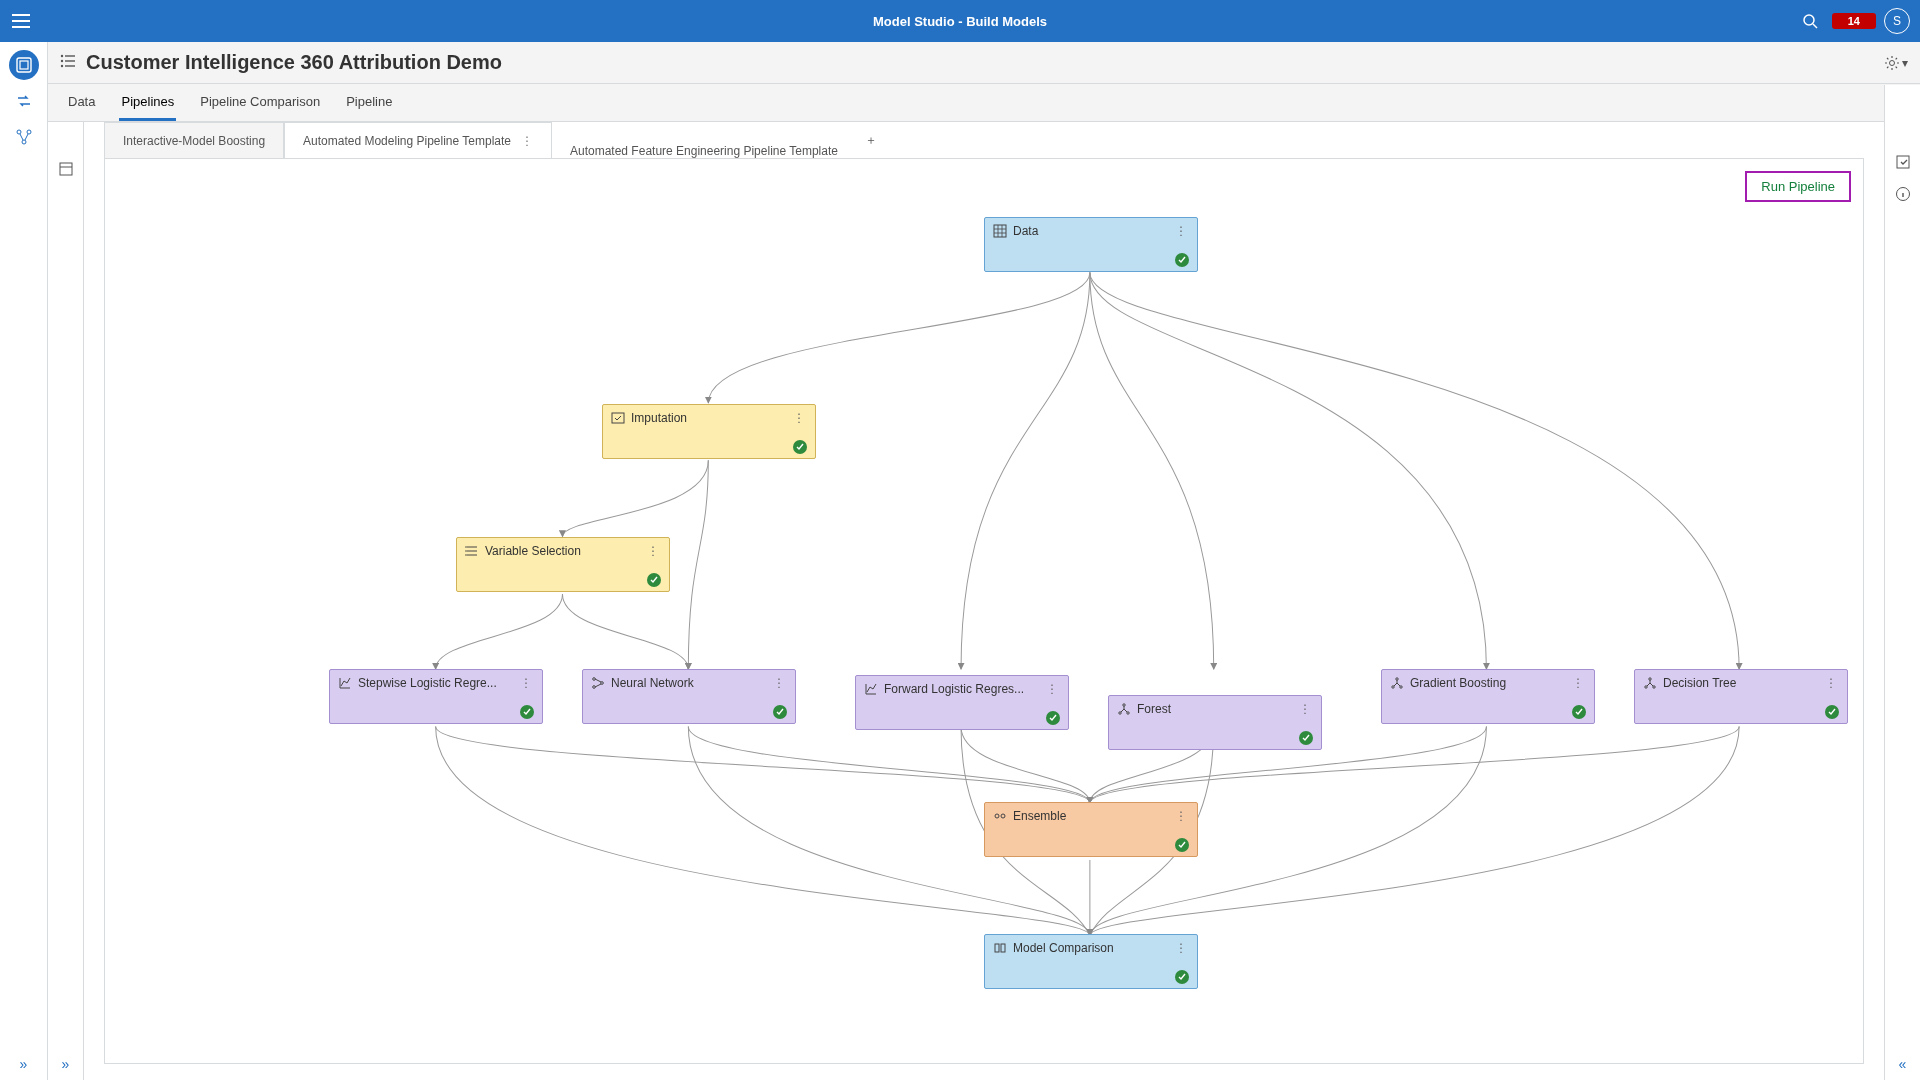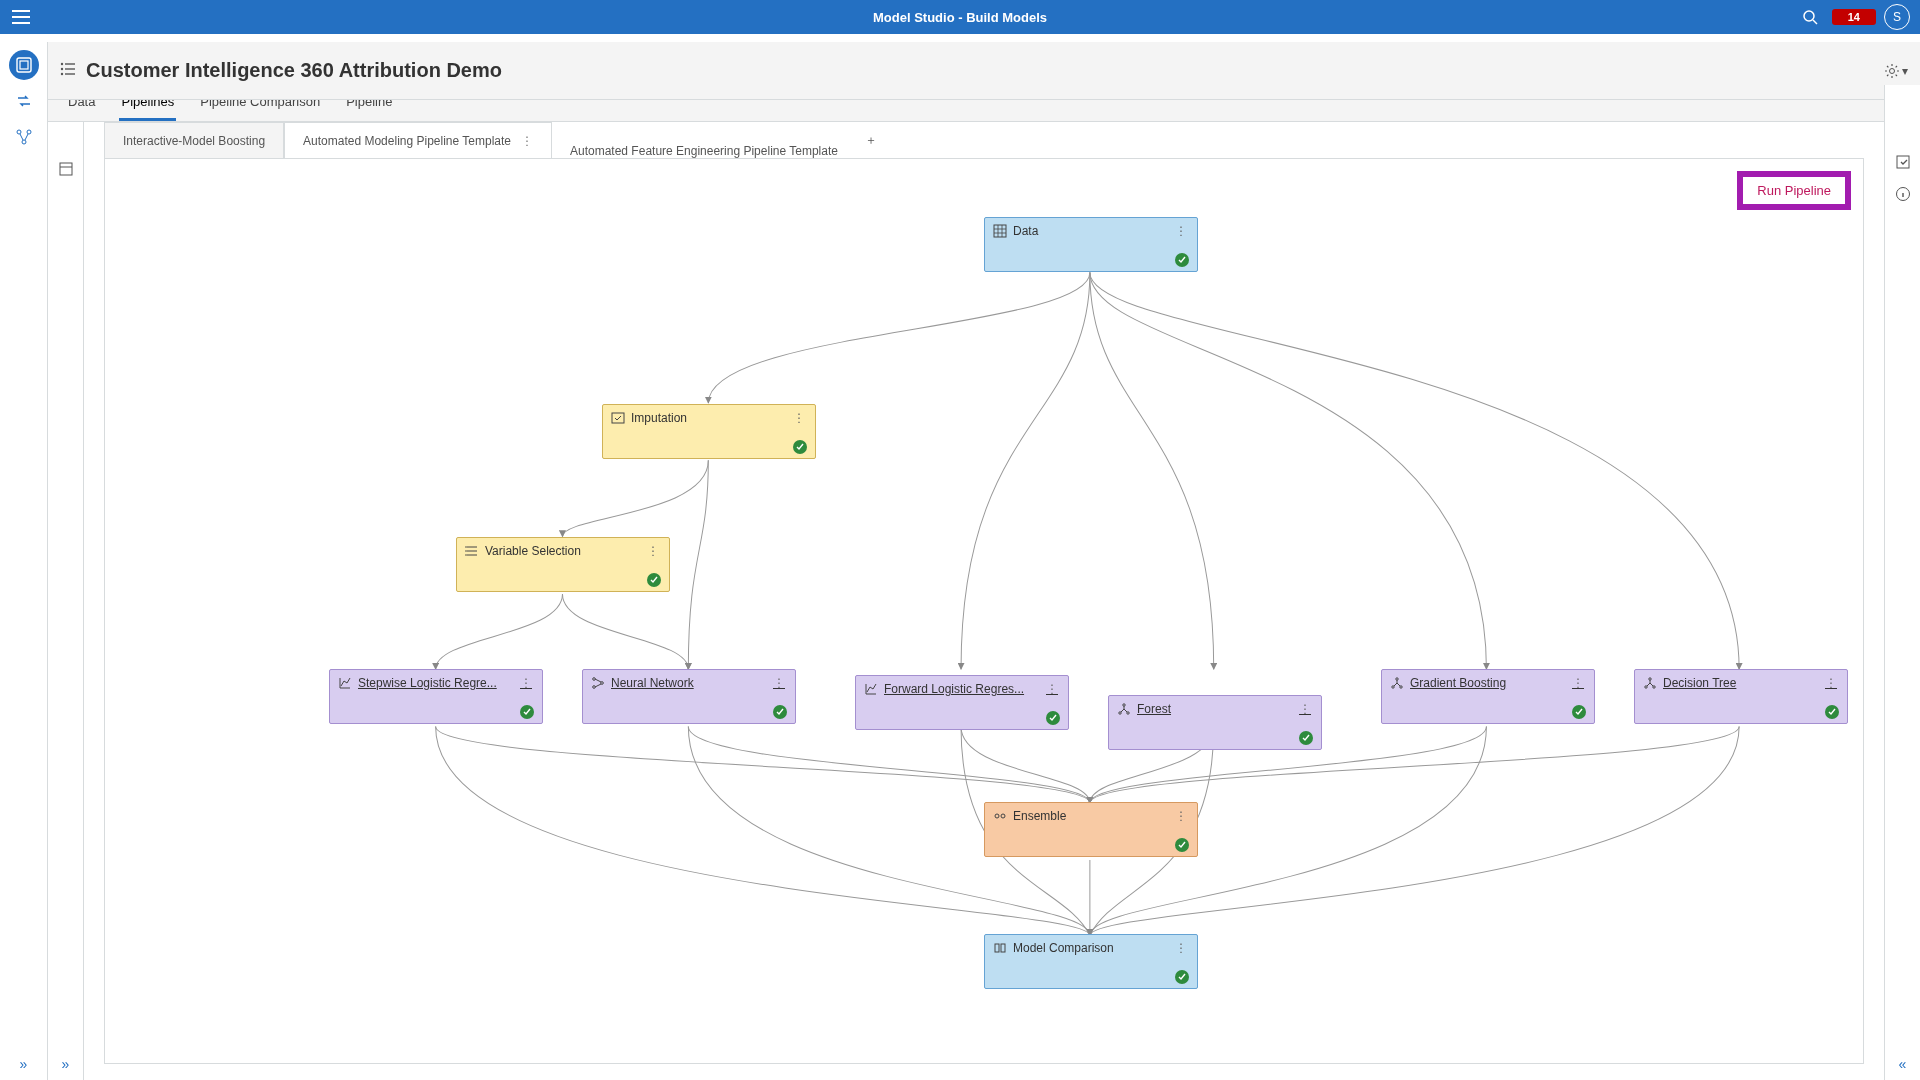--- a/index.html
+++ b/index.html
@@ -16,41 +16,41 @@
     --text: #333;
     --muted: #6b7070;
     --border: #d7dbdd;
     --toolbar-bg: #f4f4f4;
   }
   * { box-sizing: border-box; }
   html, body { margin:0; padding:0; height:100%; font-family: -apple-system, BlinkMacSystemFont, "Segoe UI", Arial, sans-serif; font-size:12px; color:var(--text); background:#fff; }
   body { width:1920px; height:1080px; overflow:hidden; position:relative; }
 
   
-  .top-banner { position:absolute; top:0; left:0; right:0; height:34px; background:var(--blue); color:#fff; display:flex; align-items:center; z-index:10; }
+  .top-banner { position:absolute; top:0; left:0; right:0; height:42px; background:var(--blue); color:#fff; display:flex; align-items:center; z-index:10; }
   .hamburger { width:42px; height:42px; display:flex; align-items:center; justify-content:center; cursor:pointer; }
   .banner-title { position:absolute; left:50%; transform:translateX(-50%); font-size:13px; font-weight:600; }
   .banner-right { margin-left:auto; display:flex; align-items:center; gap:8px; padding-right:10px; }
   .icon-btn { width:28px; height:28px; display:flex; align-items:center; justify-content:center; cursor:pointer; border-radius:3px; }
   .notif-badge { background:#c30000; color:#fff; font-weight:700; font-size:11px; padding:2px 16px; border-radius:3px; cursor:pointer; }
   .avatar { width:26px; height:26px; border:1.5px solid #fff; border-radius:50%; display:flex; align-items:center; justify-content:center; font-size:12px; cursor:pointer; }
 
   
   .left-rail { position:absolute; top:42px; left:0; bottom:0; width:48px; background:#fff; border-right:1px solid var(--border); display:flex; flex-direction:column; align-items:center; padding-top:8px; z-index:5; }
   .rail-icon { width:30px; height:30px; display:flex; align-items:center; justify-content:center; border-radius:50%; cursor:pointer; margin-bottom:6px; color:var(--blue); }
   .rail-icon.active { background:var(--blue); color:#fff; }
   .rail-expand { margin-top:auto; margin-bottom:8px; color:var(--blue); cursor:pointer; font-size:14px;}
 
   
   .right-rail { position:absolute; top:85px; right:0; bottom:0; width:36px; background:#fff; border-left:1px solid var(--border); display:flex; flex-direction:column; align-items:center; padding-top:66px; z-index:5; }
   .right-rail .sicon { width:22px; height:22px; display:flex; align-items:center; justify-content:center; cursor:pointer; margin-bottom:10px; color:#555; }
   .right-rail-expand { margin-top:auto; margin-bottom:8px; color:var(--blue); cursor:pointer; font-size:14px;}
 
   
-  .header { position:absolute; top:42px; left:48px; right:0; height:58px; background:var(--toolbar-bg); border-bottom:1px solid var(--border); display:flex; align-items:center; padding:0 12px; z-index:4; }
+  .header { position:absolute; top:42px; left:48px; right:0; height:42px; background:var(--toolbar-bg); border-bottom:1px solid var(--border); display:flex; align-items:center; padding:0 12px; z-index:4; }
   .header-list-icon { color:#555; margin-right:10px; cursor:pointer; }
   .page-title { font-size:20px; font-weight:600; color:#333; }
   .header-gear { margin-left:auto; color:#555; cursor:pointer; display:flex; align-items:center; }
 
   
   .main-tabs { position:absolute; top:84px; left:48px; right:0; height:38px; background:var(--toolbar-bg); border-bottom:1px solid var(--border); display:flex; align-items:end; padding:0 18px; gap:22px; z-index:3; }
   .main-tab { padding:0 2px 9px 2px; font-size:13px; color:#444; cursor:pointer; border-bottom:3px solid transparent; }
   .main-tab.active { border-bottom-color:var(--blue); color:#000; }
 
   
@@ -61,27 +61,27 @@
 
   .canvas-wrap { flex:1; position:relative; background:#fff; }
   .pipe-tabs { position:absolute; top:0; left:20px; right:0; height:36px; display:flex; align-items:center; gap:0; z-index:2; }
   .pipe-tab { height:36px; padding:0 18px; display:flex; align-items:center; gap:10px; font-size:12px; color:#555; background:var(--toolbar-bg); border:1px solid var(--border); border-bottom:none; cursor:pointer; }
   .pipe-tab.active { background:#fff; }
   .pipe-tab.plain { background:transparent; border:none;align-items:flex-end; }
   .pipe-tab .kebab { color:#777; }
   .add-tab { width:30px; display:flex; align-items:center; justify-content:center; color:#555; cursor:pointer; }
 
   .canvas { position:absolute; top:36px; left:20px; right:20px; bottom:16px; background:#fff; border:1px solid var(--border); overflow:hidden; }
-  .run-btn { position:absolute; top:12px; right:12px; border:6px solid #a21caf; background:#fff; padding:6px 14px; font-size:13px; color:#be185d; cursor:pointer; z-index:3; }
+  .run-btn { position:absolute; top:12px; right:12px; border:2px solid #a21caf; background:#fff; padding:6px 14px; font-size:13px; color:#15803d; cursor:pointer; z-index:3; }
 
   svg.edges { position:absolute; top:0; left:0; width:100%; height:100%; z-index:1; }
   .node { position:absolute; width:214px; height:55px; border:1px solid; border-radius:2px; z-index:2; cursor:pointer; }
   .node.blue { background:var(--node-blue-bg); border-color:var(--node-blue-border); }
   .node.yellow { background:var(--node-yellow-bg); border-color:var(--node-yellow-border); }
-  .node.purple { background:var(--node-purple-bg); border-color:var(--node-purple-border);text-decoration:underline; }
+  .node.purple { background:var(--node-purple-bg); border-color:var(--node-purple-border); }
   .node.orange { background:var(--node-orange-bg); border-color:var(--node-orange-border); }
   .node-head { display:flex; align-items:center; height:26px; padding:0 8px; gap:6px; }
   .node-label { font-size:12px; color:#333; white-space:nowrap; overflow:hidden; text-overflow:ellipsis; flex:1; }
   .node-menu { color:#666; cursor:pointer; padding:0 2px; }
   .node-status { position:absolute; bottom:4px; right:8px; width:14px; height:14px; border-radius:50%; background:#2e8b3d; display:flex; align-items:center; justify-content:center; color:#fff; }
   .node-icon { width:14px; height:14px; flex:none; display:flex; align-items:center; justify-content:center; color:#444; }
   .node-icon svg { width:14px; height:14px; }
 
   svg.arrowhead-src { position:absolute; width:0; height:0; }
 </style>

